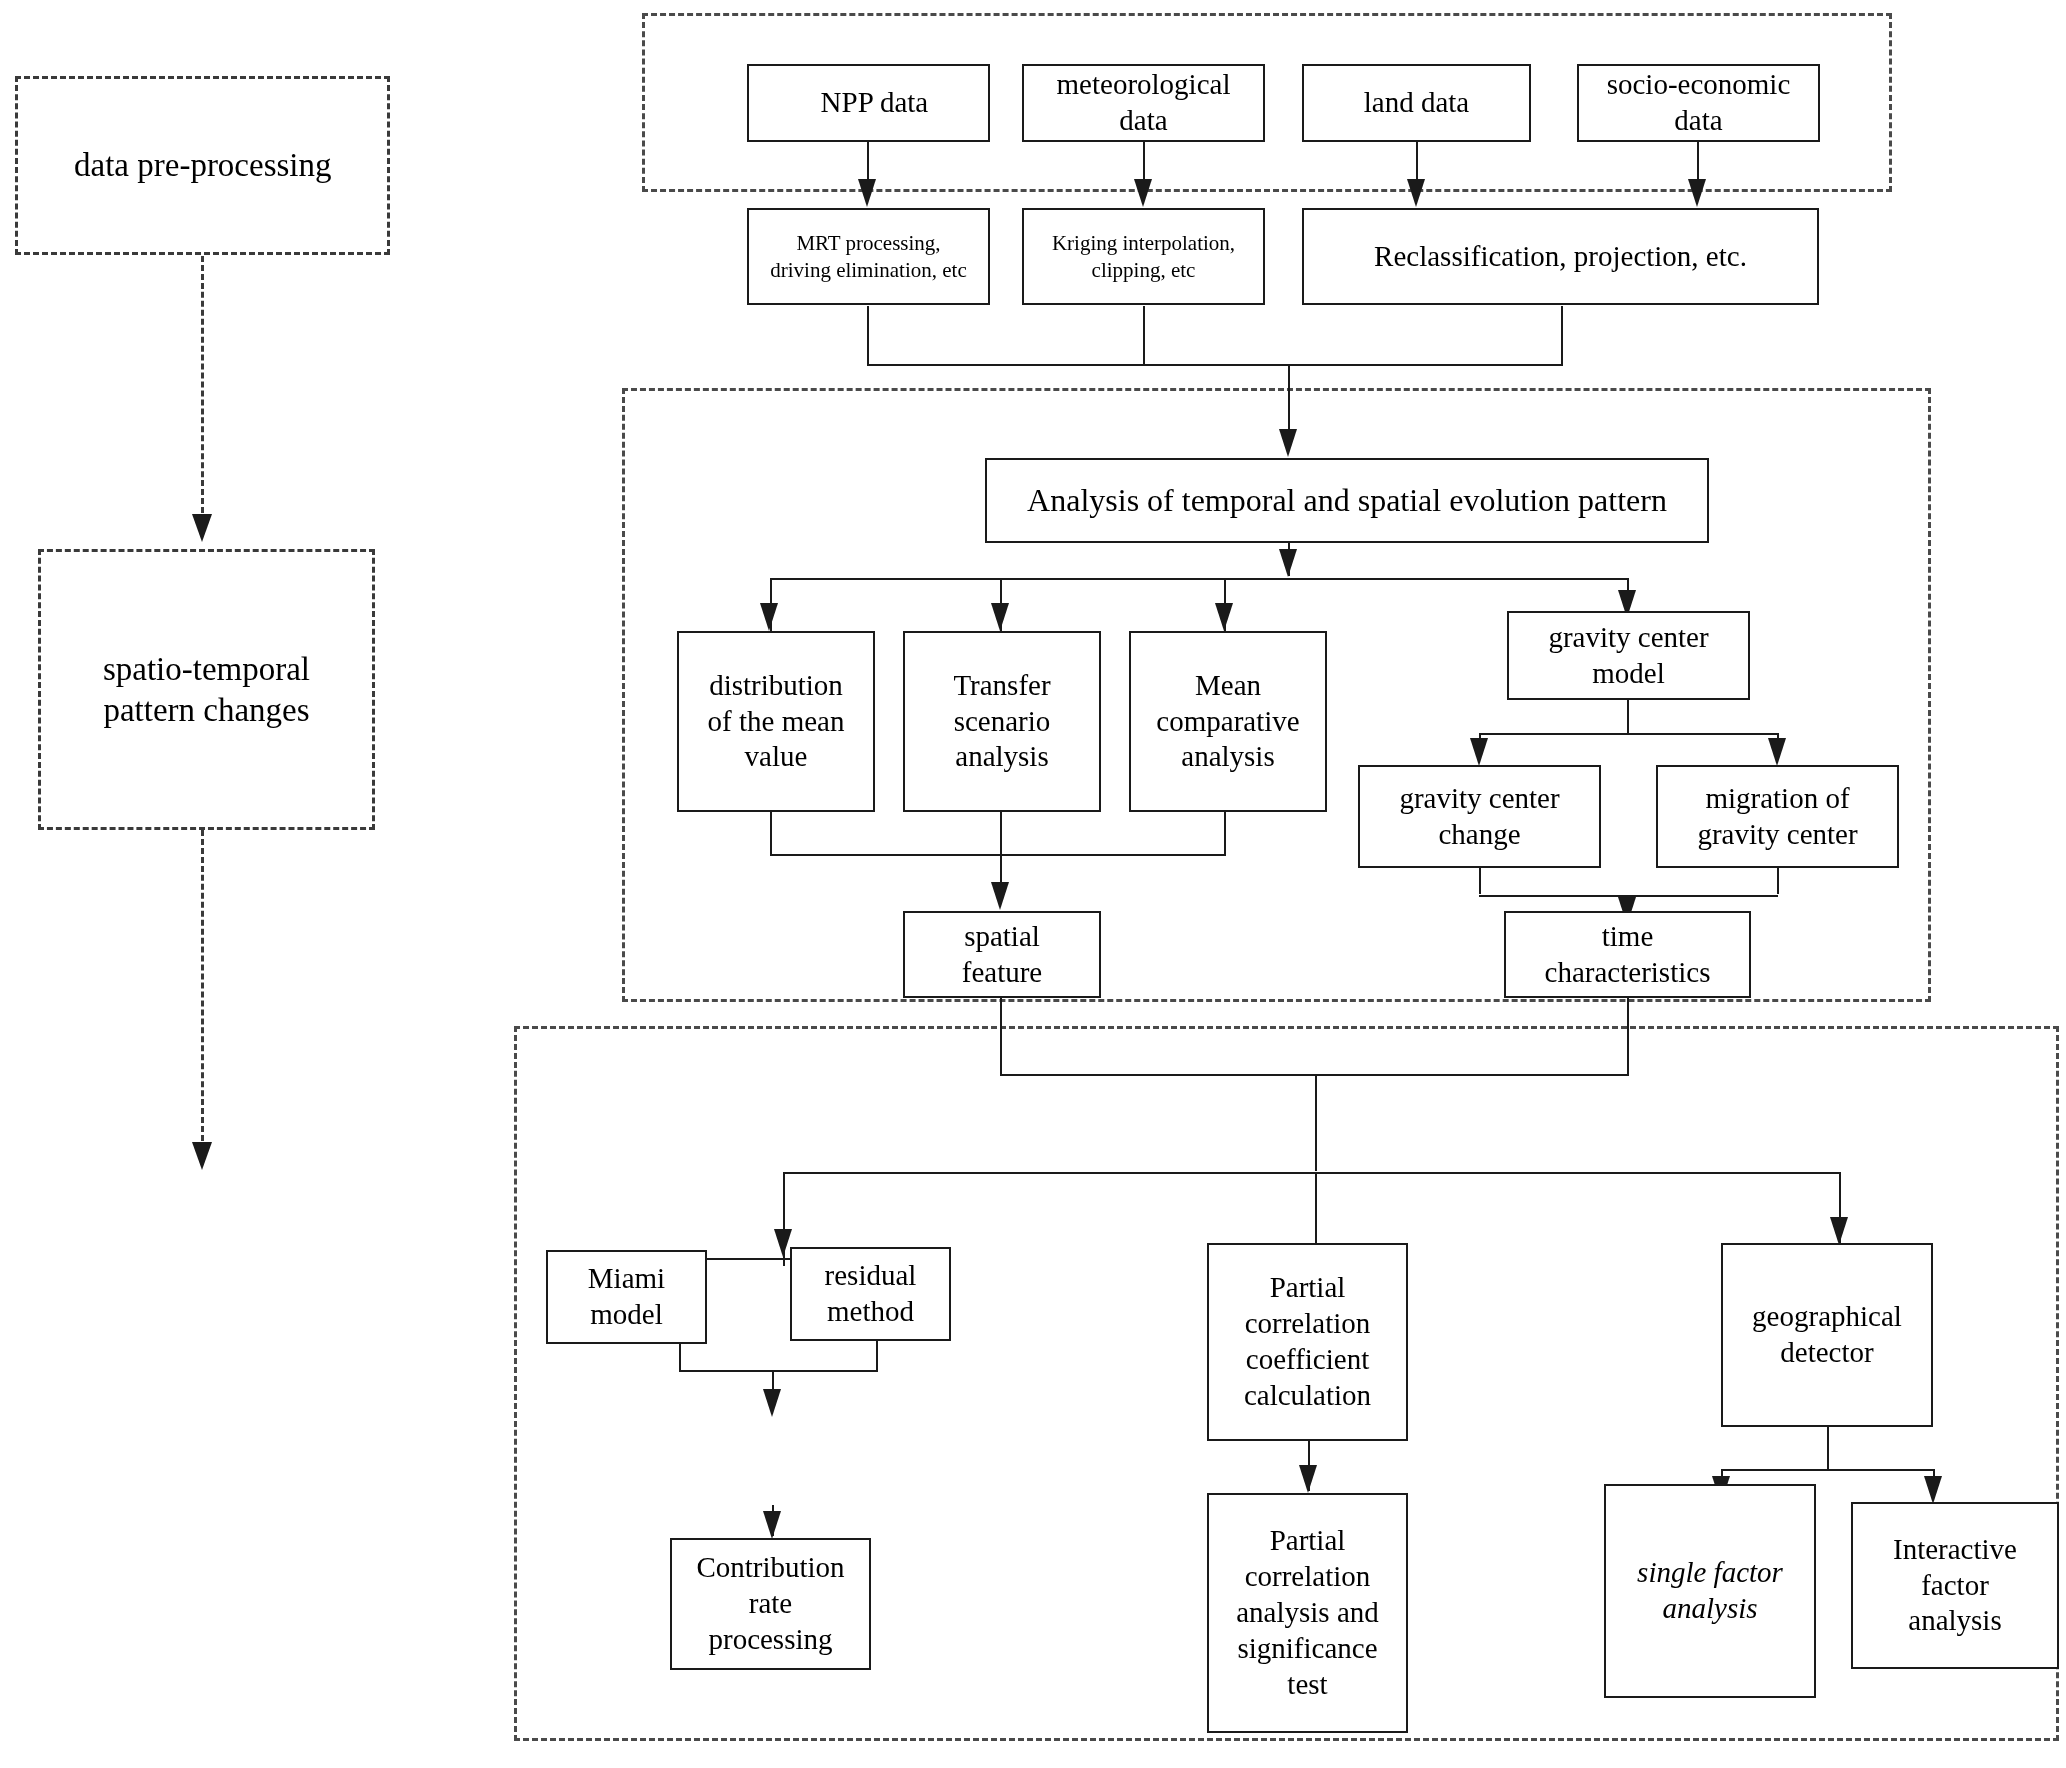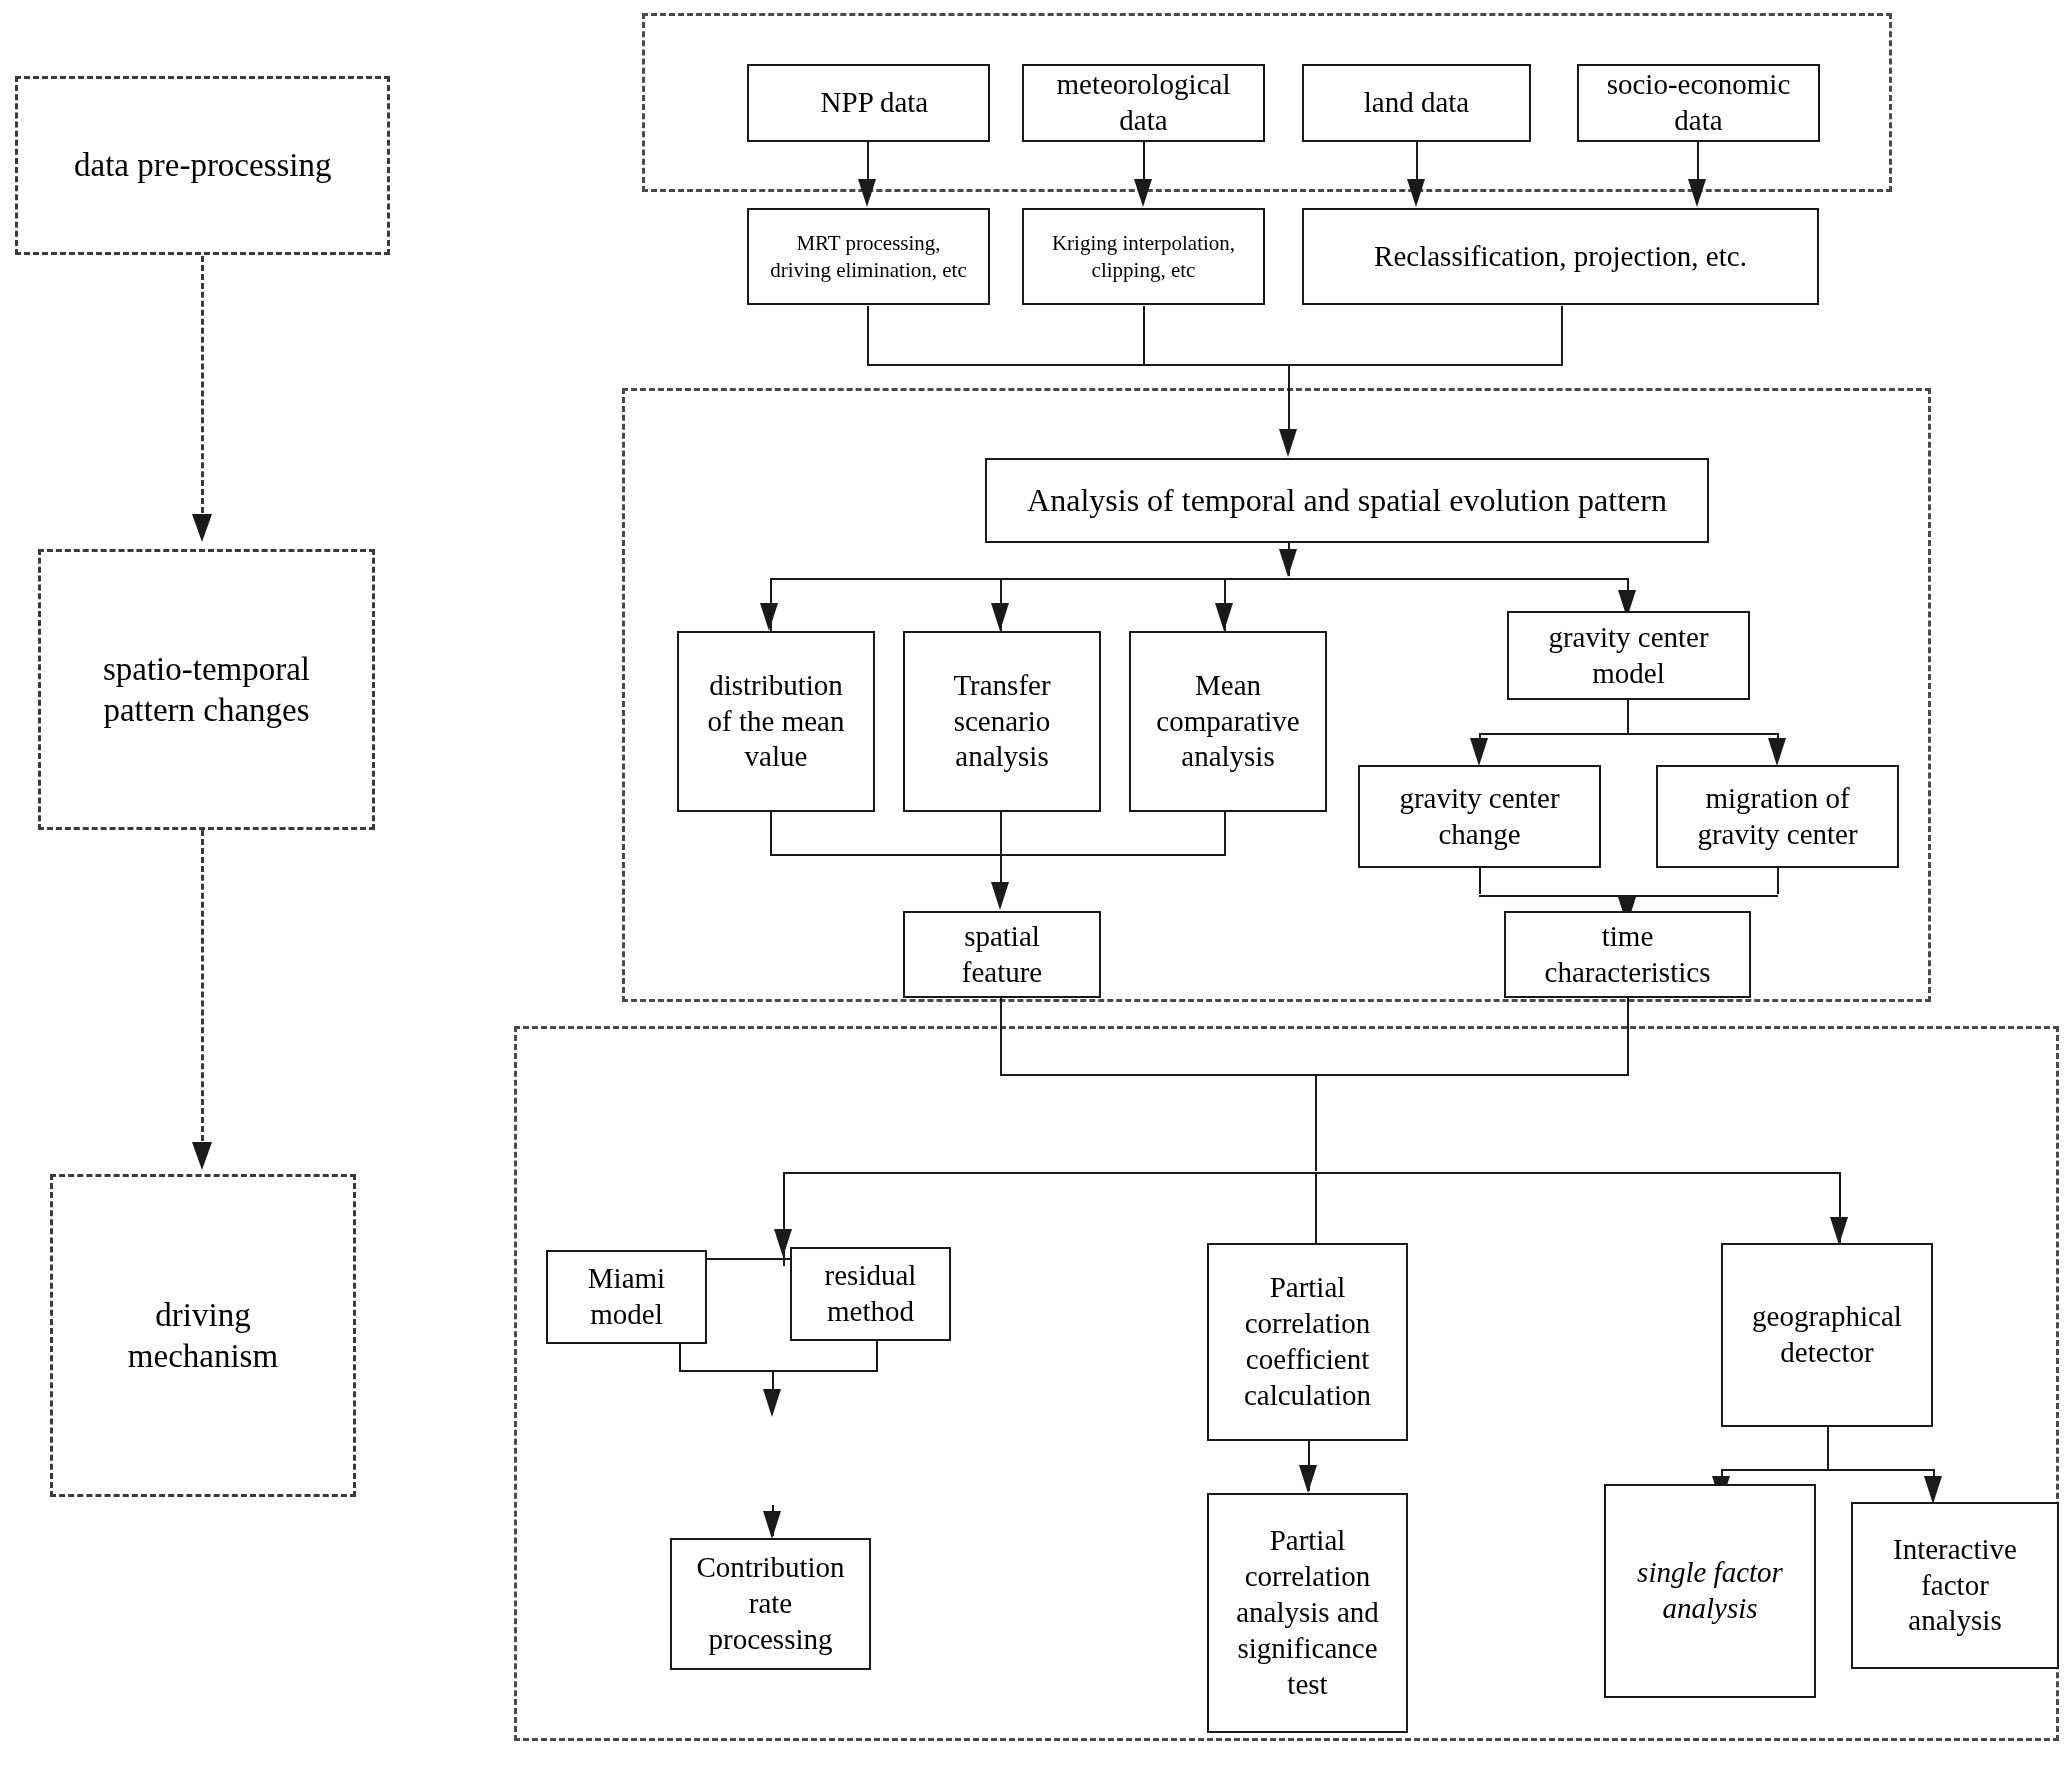--- a/index.html
+++ b/index.html
@@ -99,24 +99,20 @@
 
   <div class="stage-box" style="left:15.3px; top:76px; width:375px; height:179px;">
     <span>data pre-processing</span>
   </div>
 
   <div class="stage-box" style="left:38px; top:549px; width:337px; height:281px; flex-direction:column;">
     <span>spatio-temporal</span>
     <span>pattern changes</span>
   </div>
 
-  <div class="stage-box" style="left:50px; top:1174px; width:306px; height:323px; flex-direction:column;">
-    <span>driving</span>
-    <span>mechanism</span>
-  </div>
 
   <div class="dash-v" style="left:201px; top:256px; height:257px;"></div>
   <div class="dash-arrow-d" style="left:192px; top:514px;"></div>
 
   <div class="dash-v" style="left:201px; top:830px; height:311px;"></div>
   <div class="dash-arrow-d" style="left:192px; top:1142px;"></div>
 
   <div class="node fs-md" style="left:747px; top:64px; width:243px; height:78px;padding-left:16px;">
     <span>NPP data</span>
   </div>

